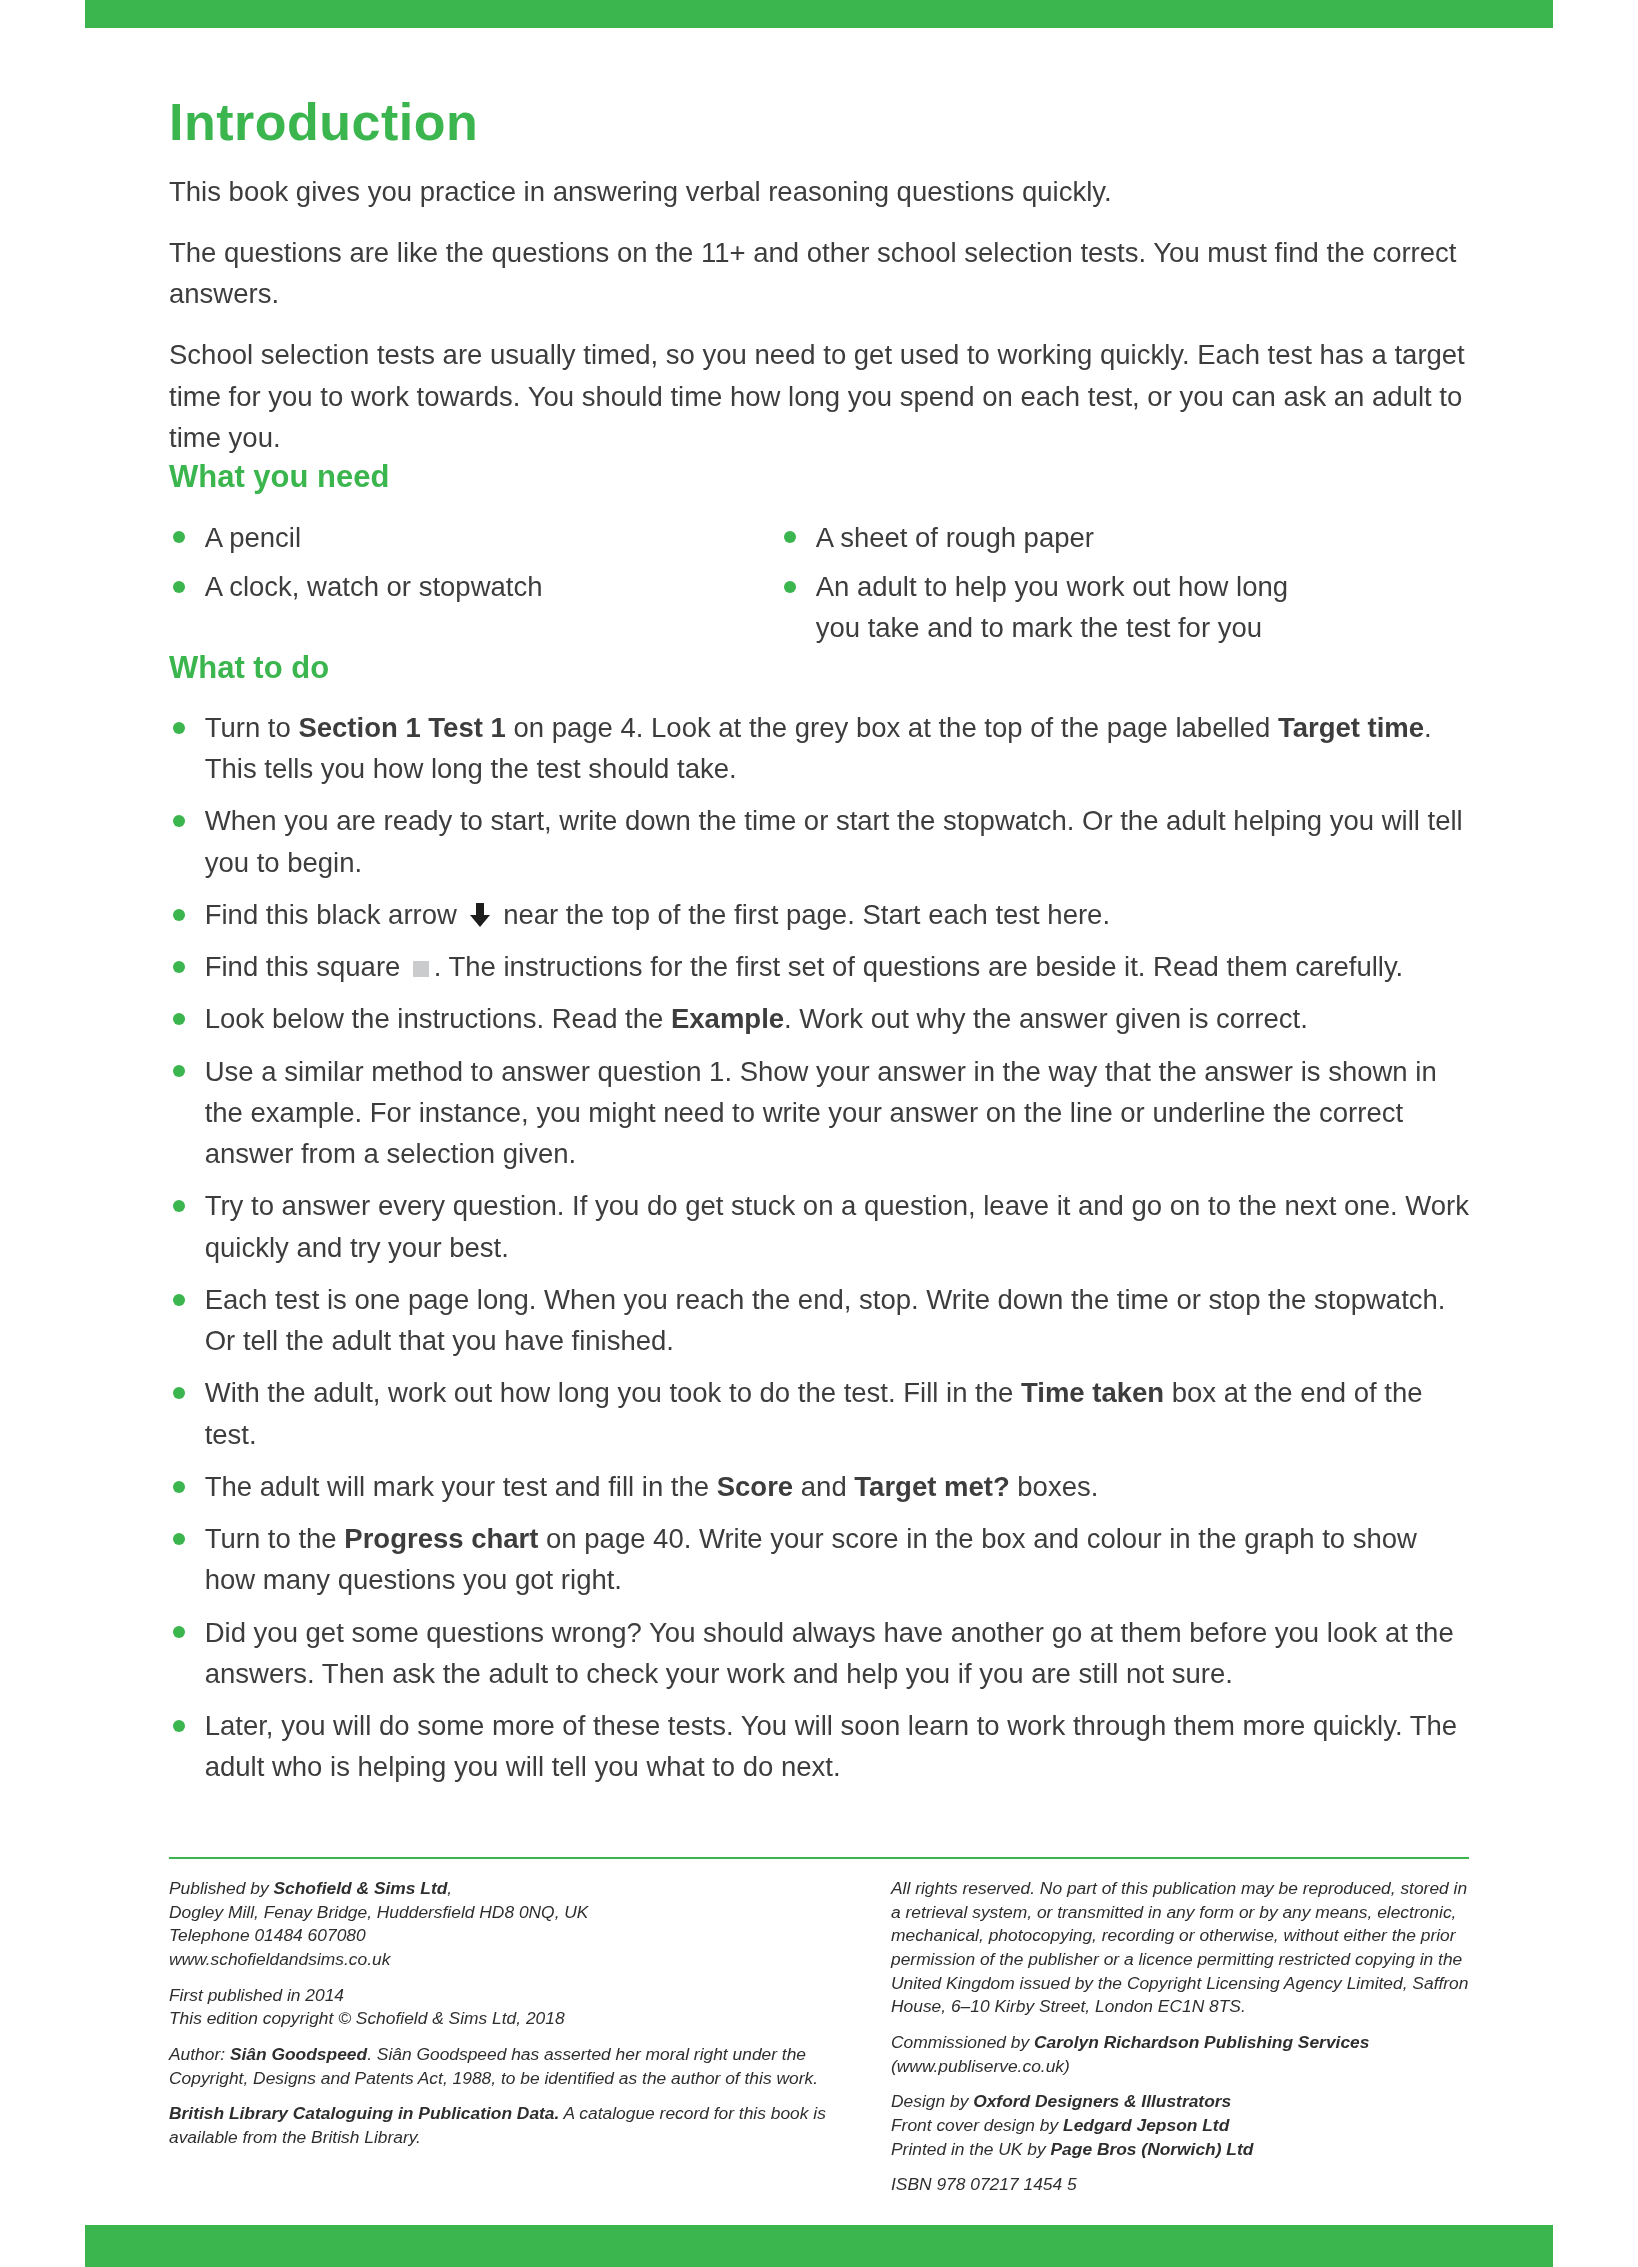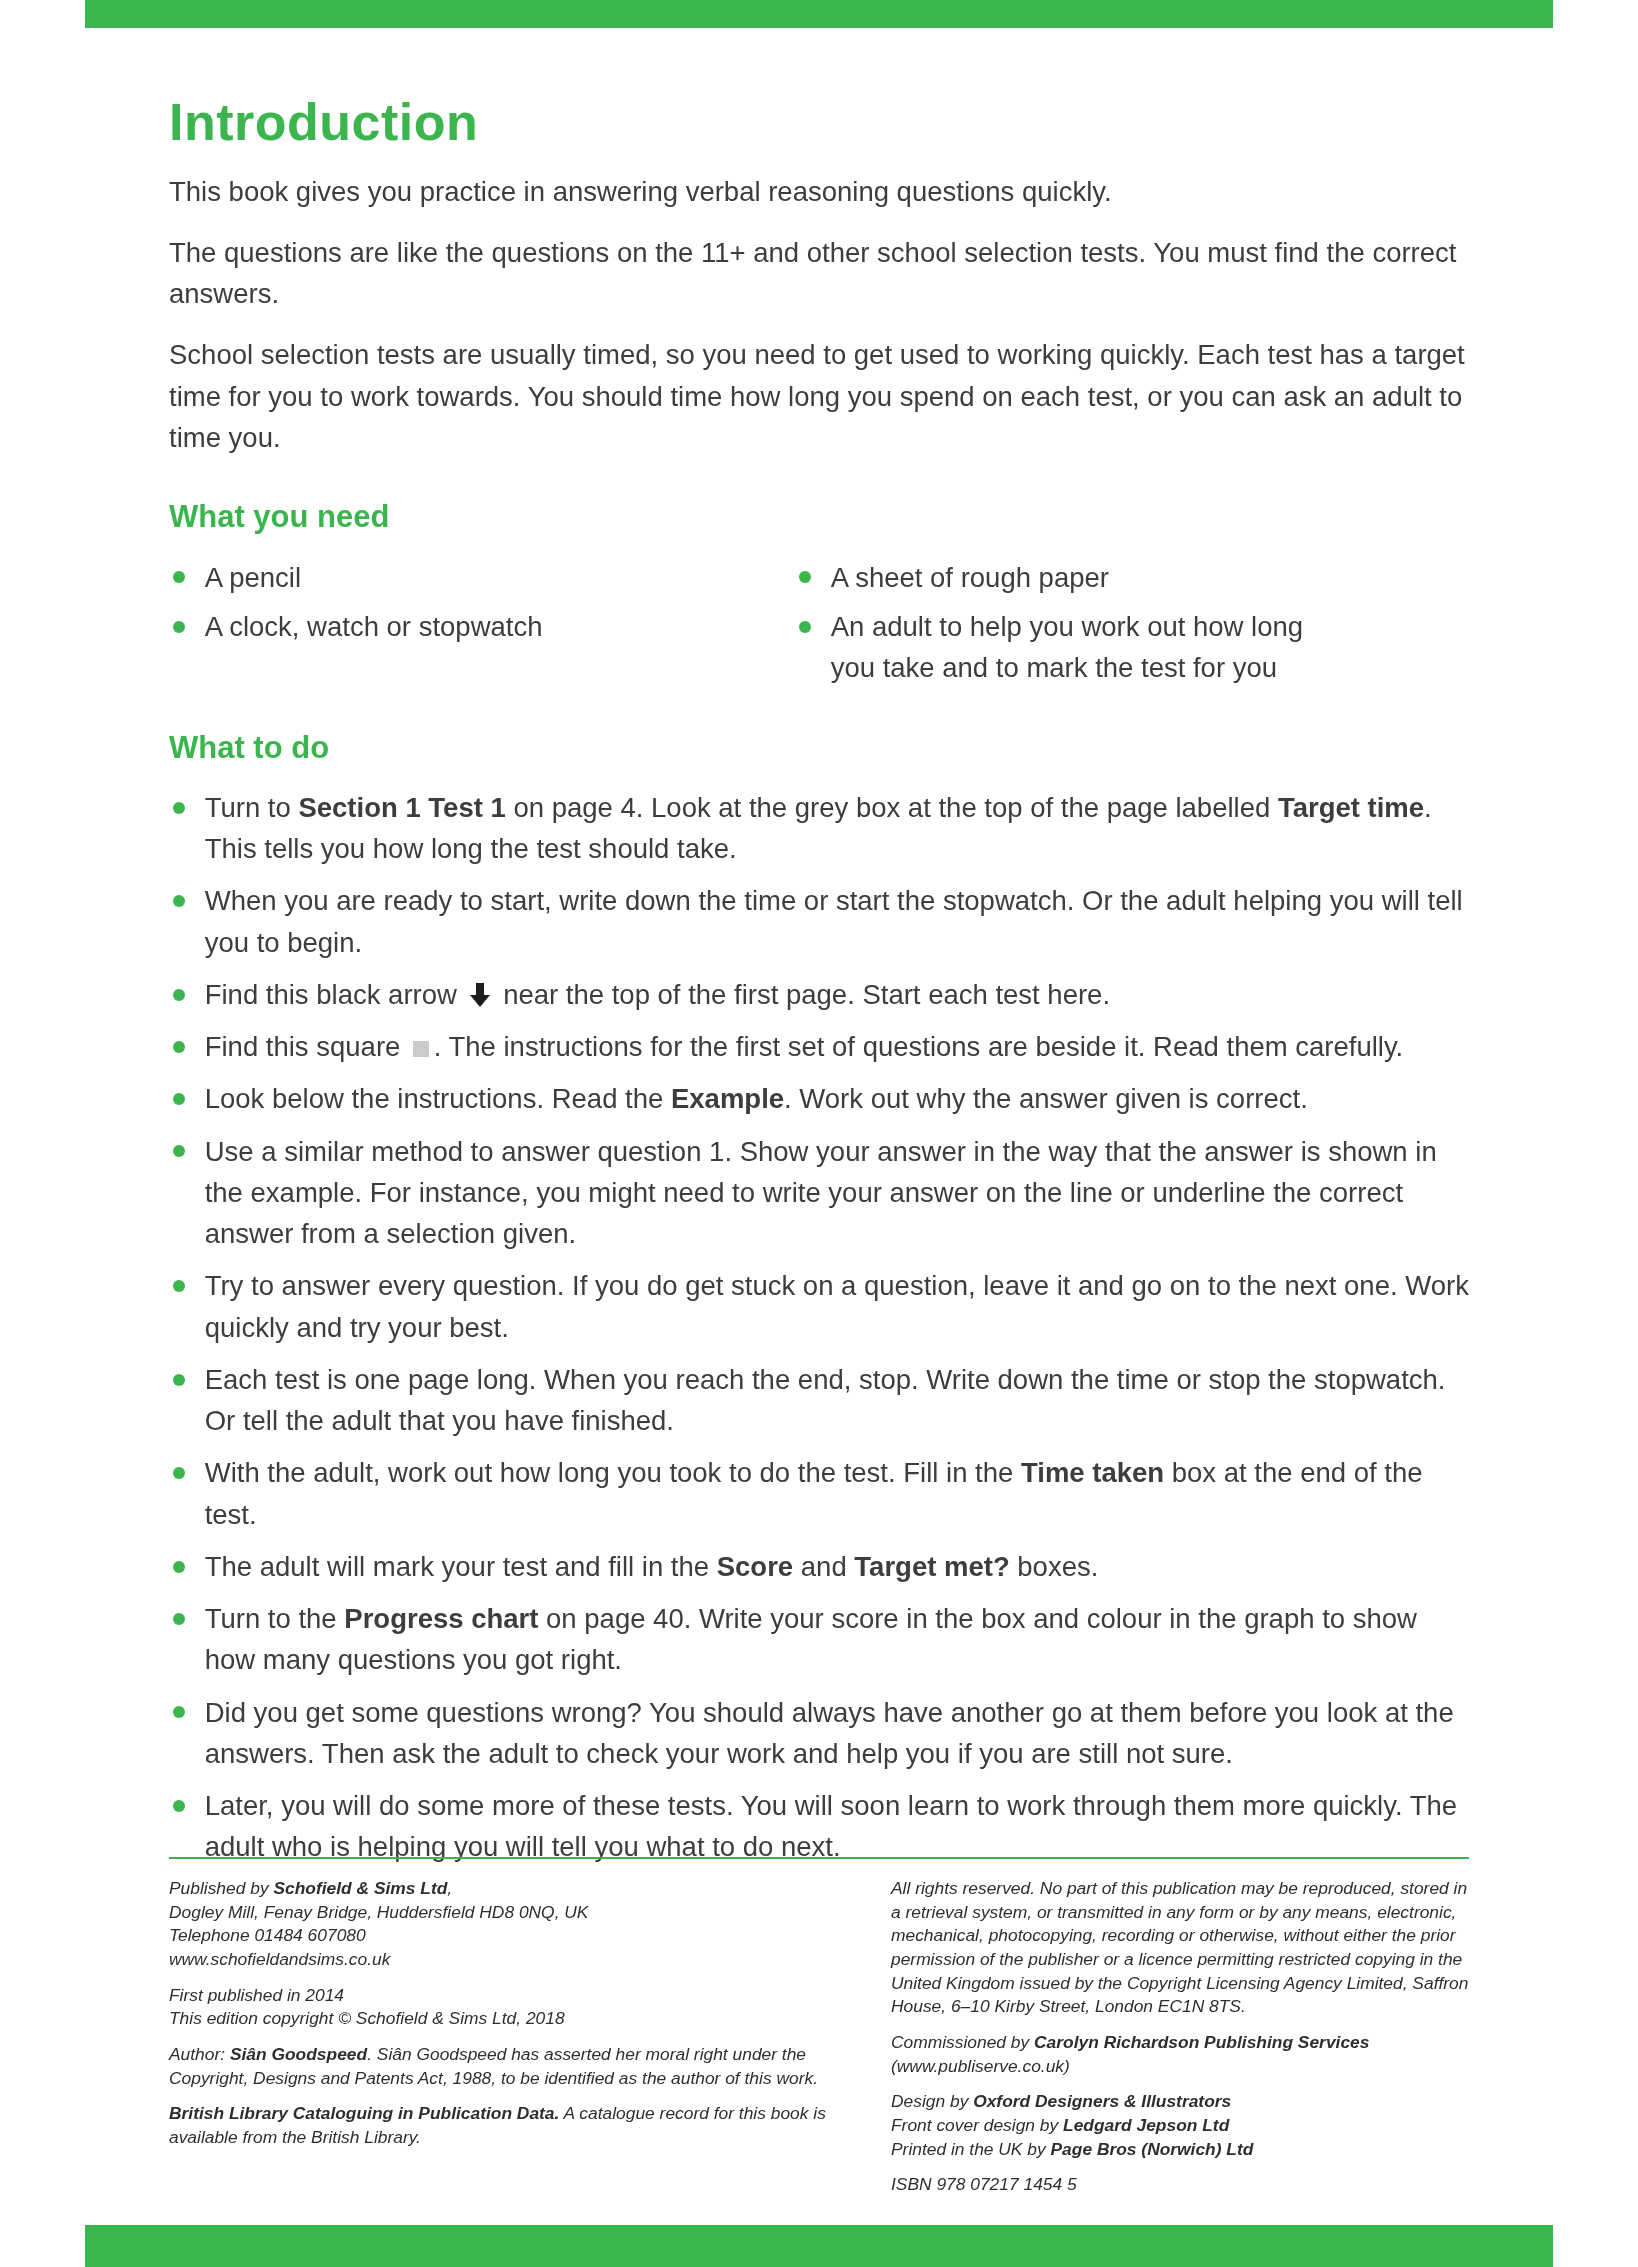--- a/index.html
+++ b/index.html
@@ -12,23 +12,23 @@
   *{margin:0;padding:0;box-sizing:border-box;}
   html,body{background:#ffffff;}
   body{font-family:"Liberation Sans","DejaVu Sans",sans-serif;}
   .page{position:relative;width:1468px;height:2267px;margin:0 auto;background:#fff;overflow:hidden;}
   .accent-bar{position:absolute;left:0;right:0;background:var(--accent);}
   .top-bar{top:0;height:27.5px;}
   .bottom-bar{bottom:0;height:42px;}
   .content{position:absolute;top:27.5px;left:84px;right:84px;}
   .title{margin-top:66px;font-size:52px;line-height:1.1;color:var(--accent);font-weight:bold;letter-spacing:0.5px;}
   .body-par{margin-top:20px;font-size:27.5px;line-height:1.5;color:var(--body-text);}
-  .sec-heading{margin-top:40px;font-size:31px;line-height:1.2;color:var(--accent);font-weight:bold;}
+  .sec-heading{font-size:31px;line-height:1.2;color:var(--accent);font-weight:bold;}
   ul{list-style:none;}
-  .need-cols{display:flex;margin-top:13px;gap:15px;}
+  .need-cols{display:flex;margin-top:13px;}
   .need-col-left{flex:0 0 47%;}
   .need-col-right{flex:1;}
   .li{display:flex;align-items:flex-start;margin-top:8.3px;font-size:27.5px;line-height:1.5;color:var(--body-text);}
   .todo-list{margin-top:21px;}
   .todo-list .li{margin-top:11px;}
   .dot{flex:0 0 auto;width:12px;height:12px;border-radius:50%;background:var(--accent);margin:14.7px 20px 0 3.7px;}
   .li-text{display:block;}
   .need-col-right .li-text{max-width:514px;}
   .b{font-weight:bold;}
   .inline-icon{display:inline-block;}

